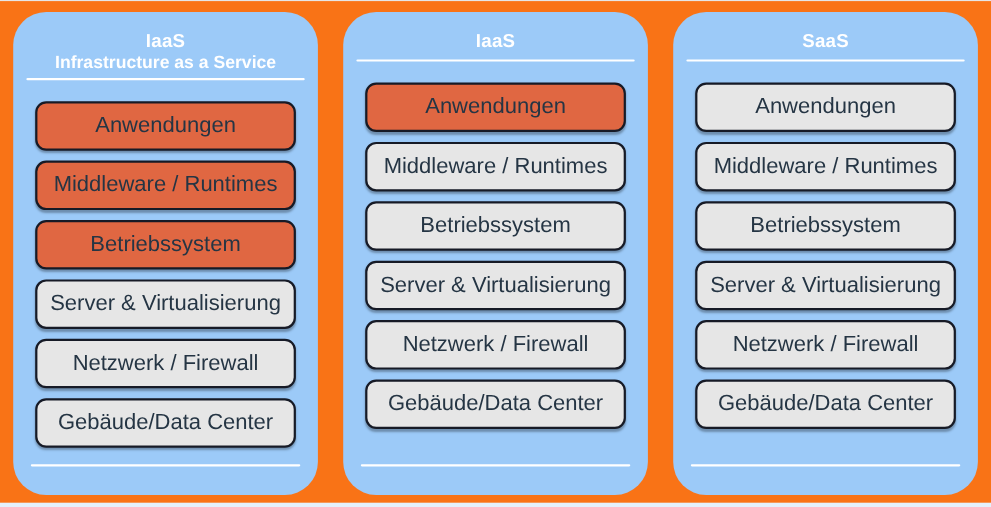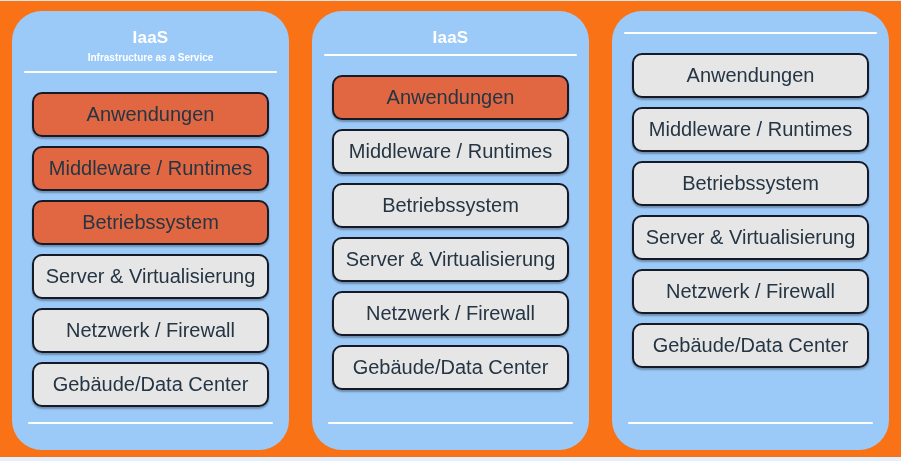--- a/index.html
+++ b/index.html
@@ -26,21 +26,21 @@
     min-width: 0;
   }
   .panel-header { text-align: center; color: var(--header-text, #ffffff); }
   .panel-title {
     font-size: 17px;
     font-weight: bold;
     line-height: 22px;
     letter-spacing: 0.2px;
   }
   .panel-subtitle {
-    font-size: 10px;
+    font-size: 16px;
     font-weight: bold;
     line-height: 17px;
   }
   .divider {
     height: 2px;
     background: var(--header-text, #ffffff);
     border-radius: 1px;
     margin: 5px -8px 0 -8px;
   }
   .divider.bottom { margin: auto -4px 2px -4px; }
@@ -125,20 +125,21 @@
         </div>
       <div class="layer gray">
           <span>Gebäude/Data Center</span>
         </div>
     </div>
     <div class="divider bottom"></div>
   </div>
 
   <div class="panel">
     <div class="panel-header">
+      <div class="panel-title">SaaS</div>
     </div>
     <div class="divider"></div>
     <div class="layers">
       <div class="layer gray">
           <span>Anwendungen</span>
         </div>
       <div class="layer gray">
           <span>Middleware / Runtimes</span>
         </div>
       <div class="layer gray">

